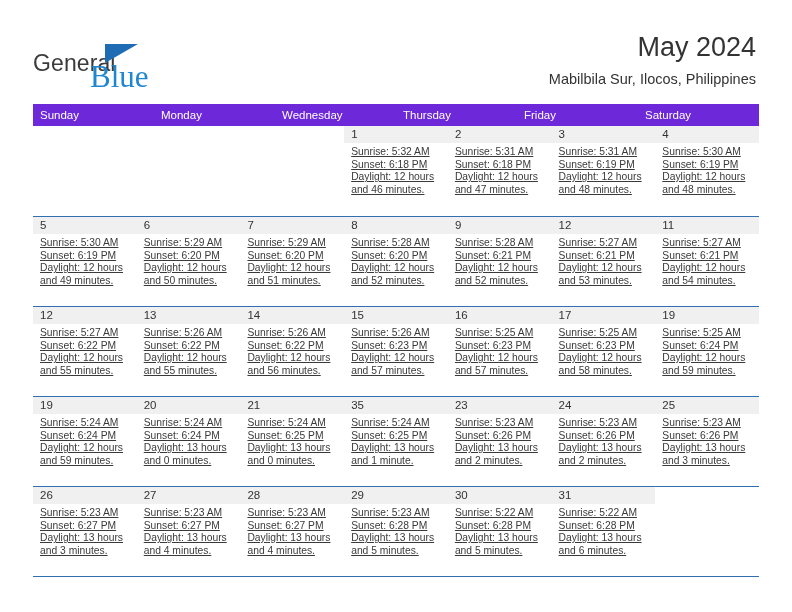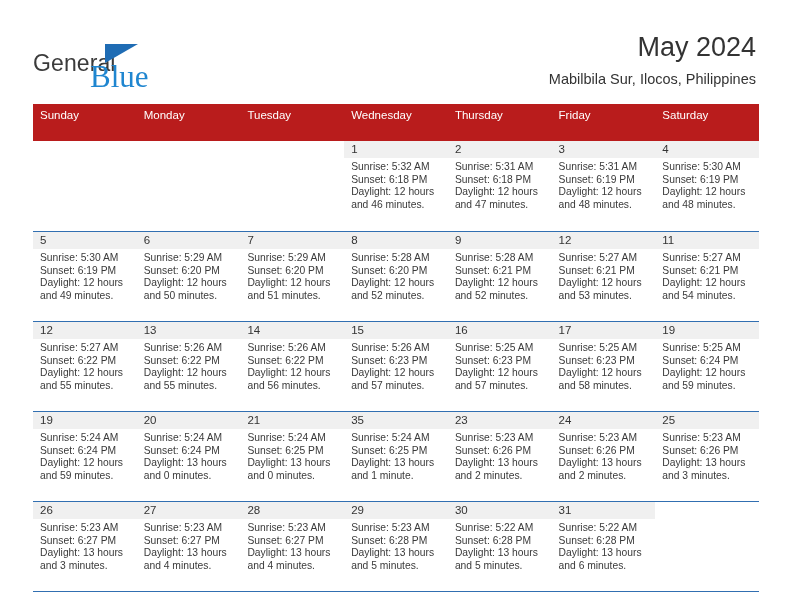--- a/index.html
+++ b/index.html
@@ -84,22 +84,22 @@
 
   
   .calendar {
     position: absolute;
     left: 33px;
     top: 104px;
     width: 726px;
   }
   .weekday-row {
     display: flex;
-    background: #b91c1c;
-    height: 37px;
+    background: #6d28d9;
+    height: 22px;
   }
   .weekday {
     flex: 1 1 0;
     min-width: 0;
     color: #ffffff;
     font-size: 11.5px;
     line-height: 22px;
     padding-left: 7px;
     box-sizing: border-box;
     white-space: nowrap;
@@ -130,20 +130,21 @@
     color: #333333;
   }
   .day-cell.blank .day-number-band {
     background: #ffffff;
   }
   .day-info {
     padding: 3px 6px 0 7px;
     font-size: 10.3px;
     line-height: 12.6px;
     color: #3a3a3a;
+    text-decoration: underline;
   }
   .day-info div {
     white-space: nowrap;
   }
   .grid-bottom {
     border-top: 1.5px solid #316fb1;
     width: 726px;
   }
 </style>
 </head>
@@ -163,21 +164,20 @@
       <div class="month-title">May 2024</div>
       <div class="location-subtitle">Mabilbila Sur, Ilocos, Philippines</div>
     </div>
 
   </div>
 
   <div class="calendar">
     <div class="weekday-row" id="weekday-row">
         <div class="weekday">Sunday</div>
         <div class="weekday">Monday</div>
-        <div class="weekday">Tuesday</div>
         <div class="weekday">Wednesday</div>
         <div class="weekday">Thursday</div>
         <div class="weekday">Friday</div>
         <div class="weekday">Saturday</div>
       </div>
     <div id="weeks-container">
         <div class="week-row">
           <div class="day-cell blank">
             <div class="day-number-band"></div>
           </div>

